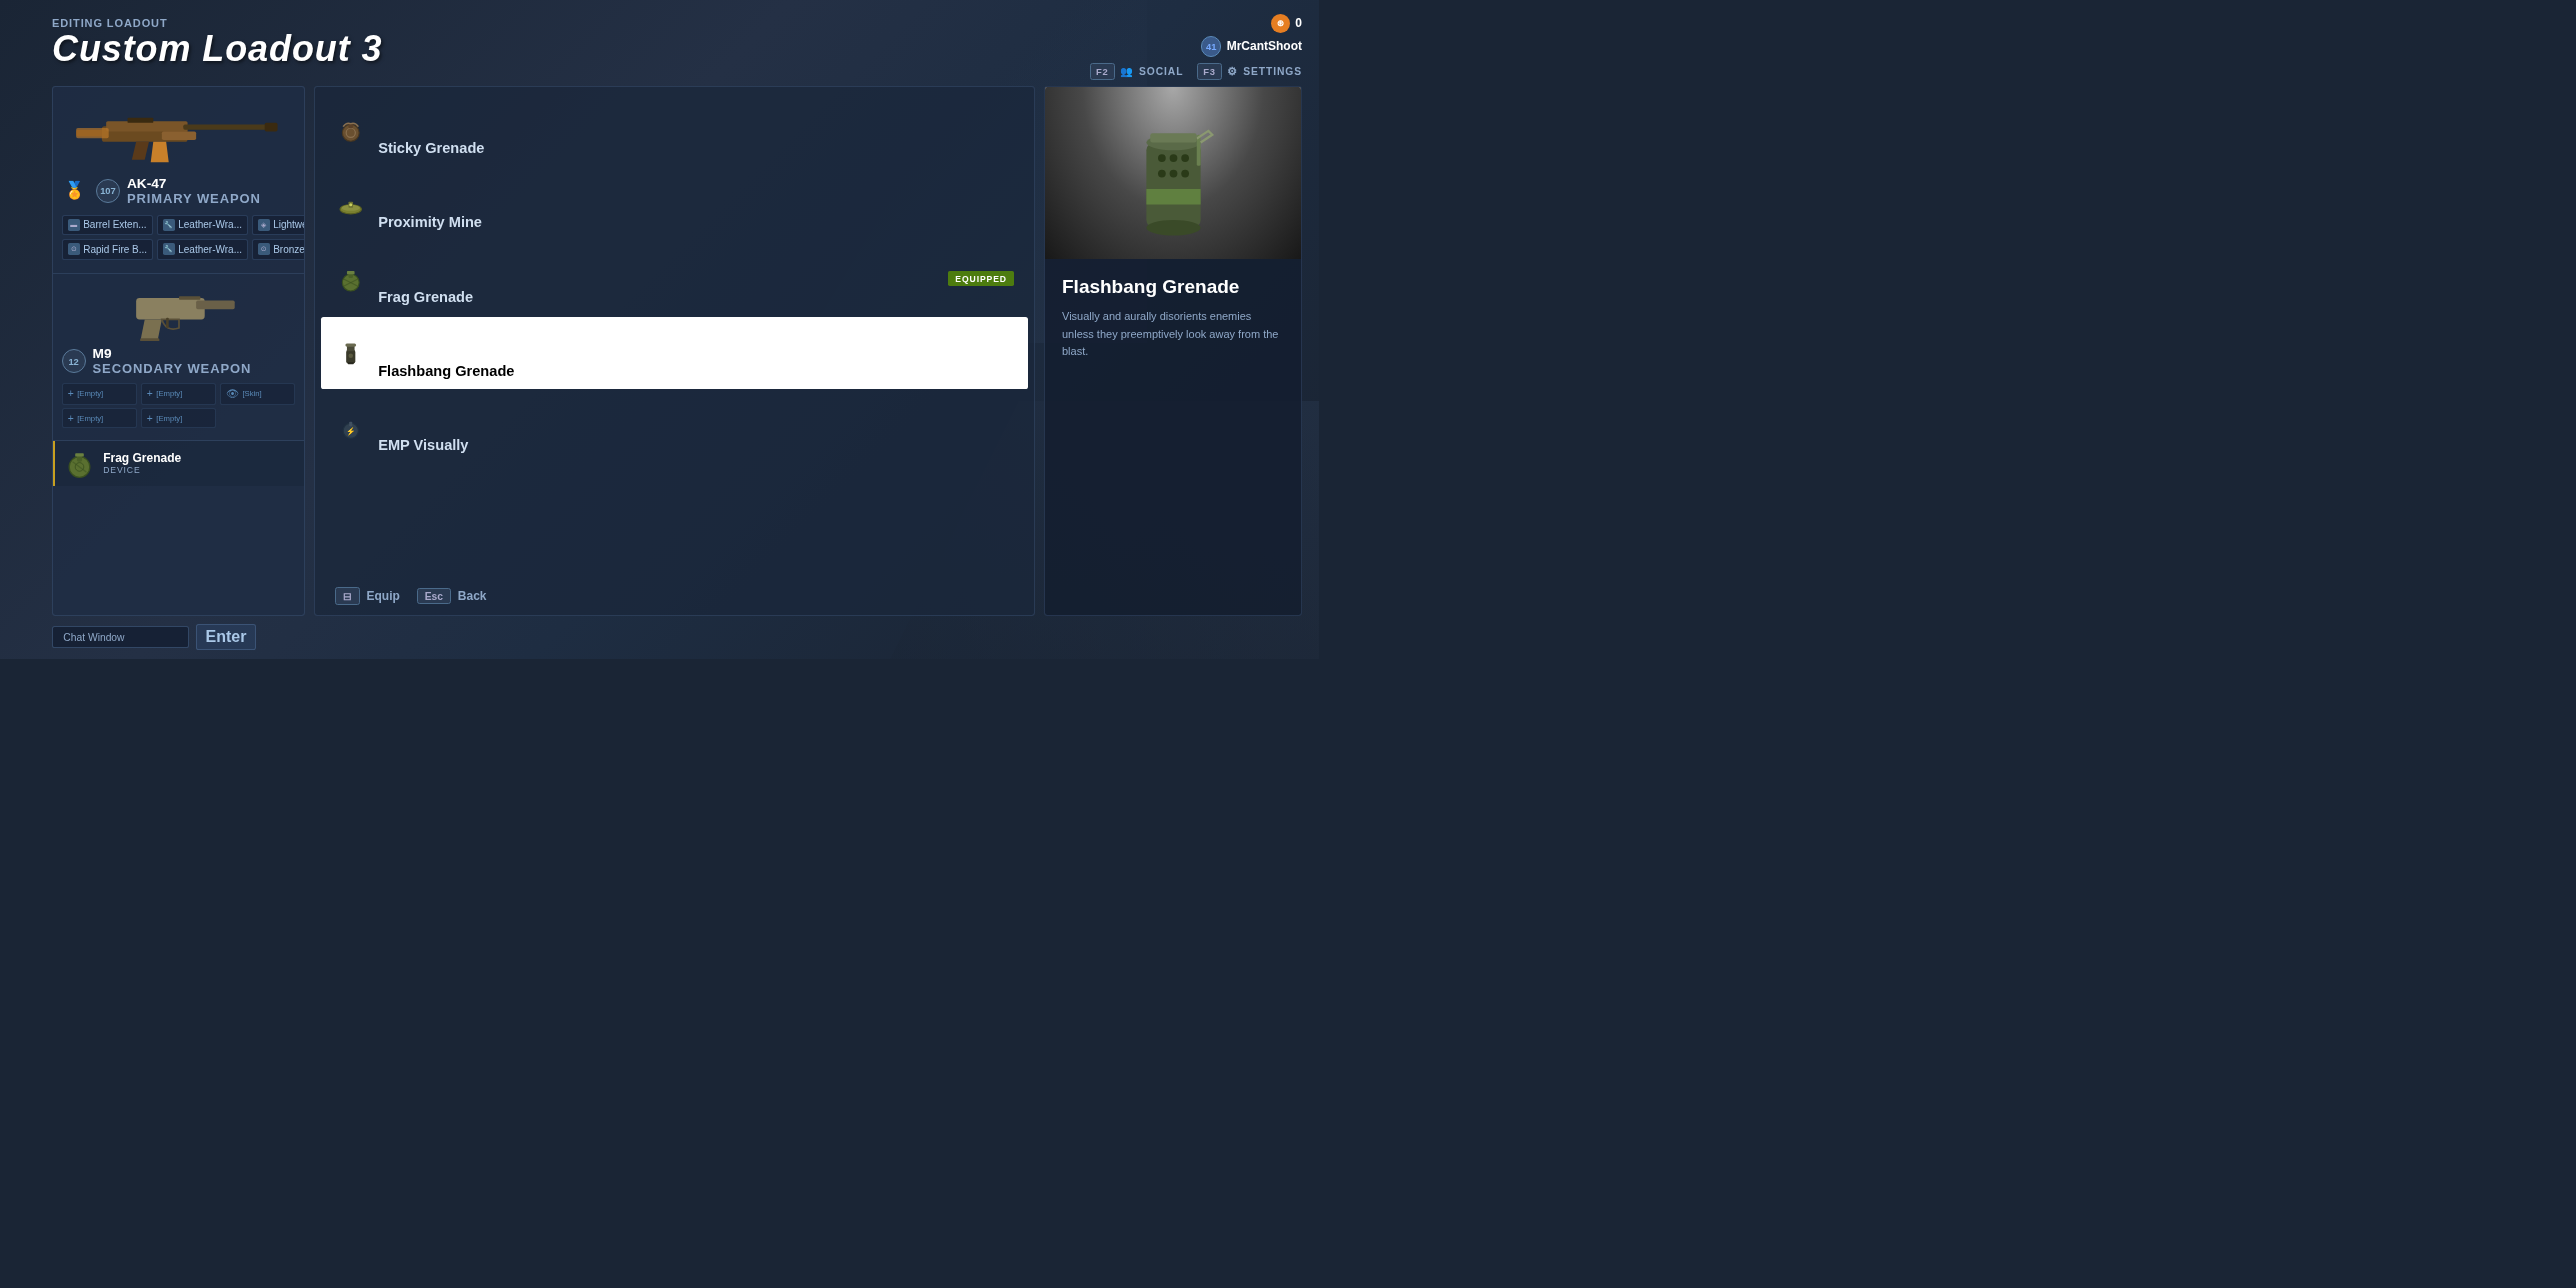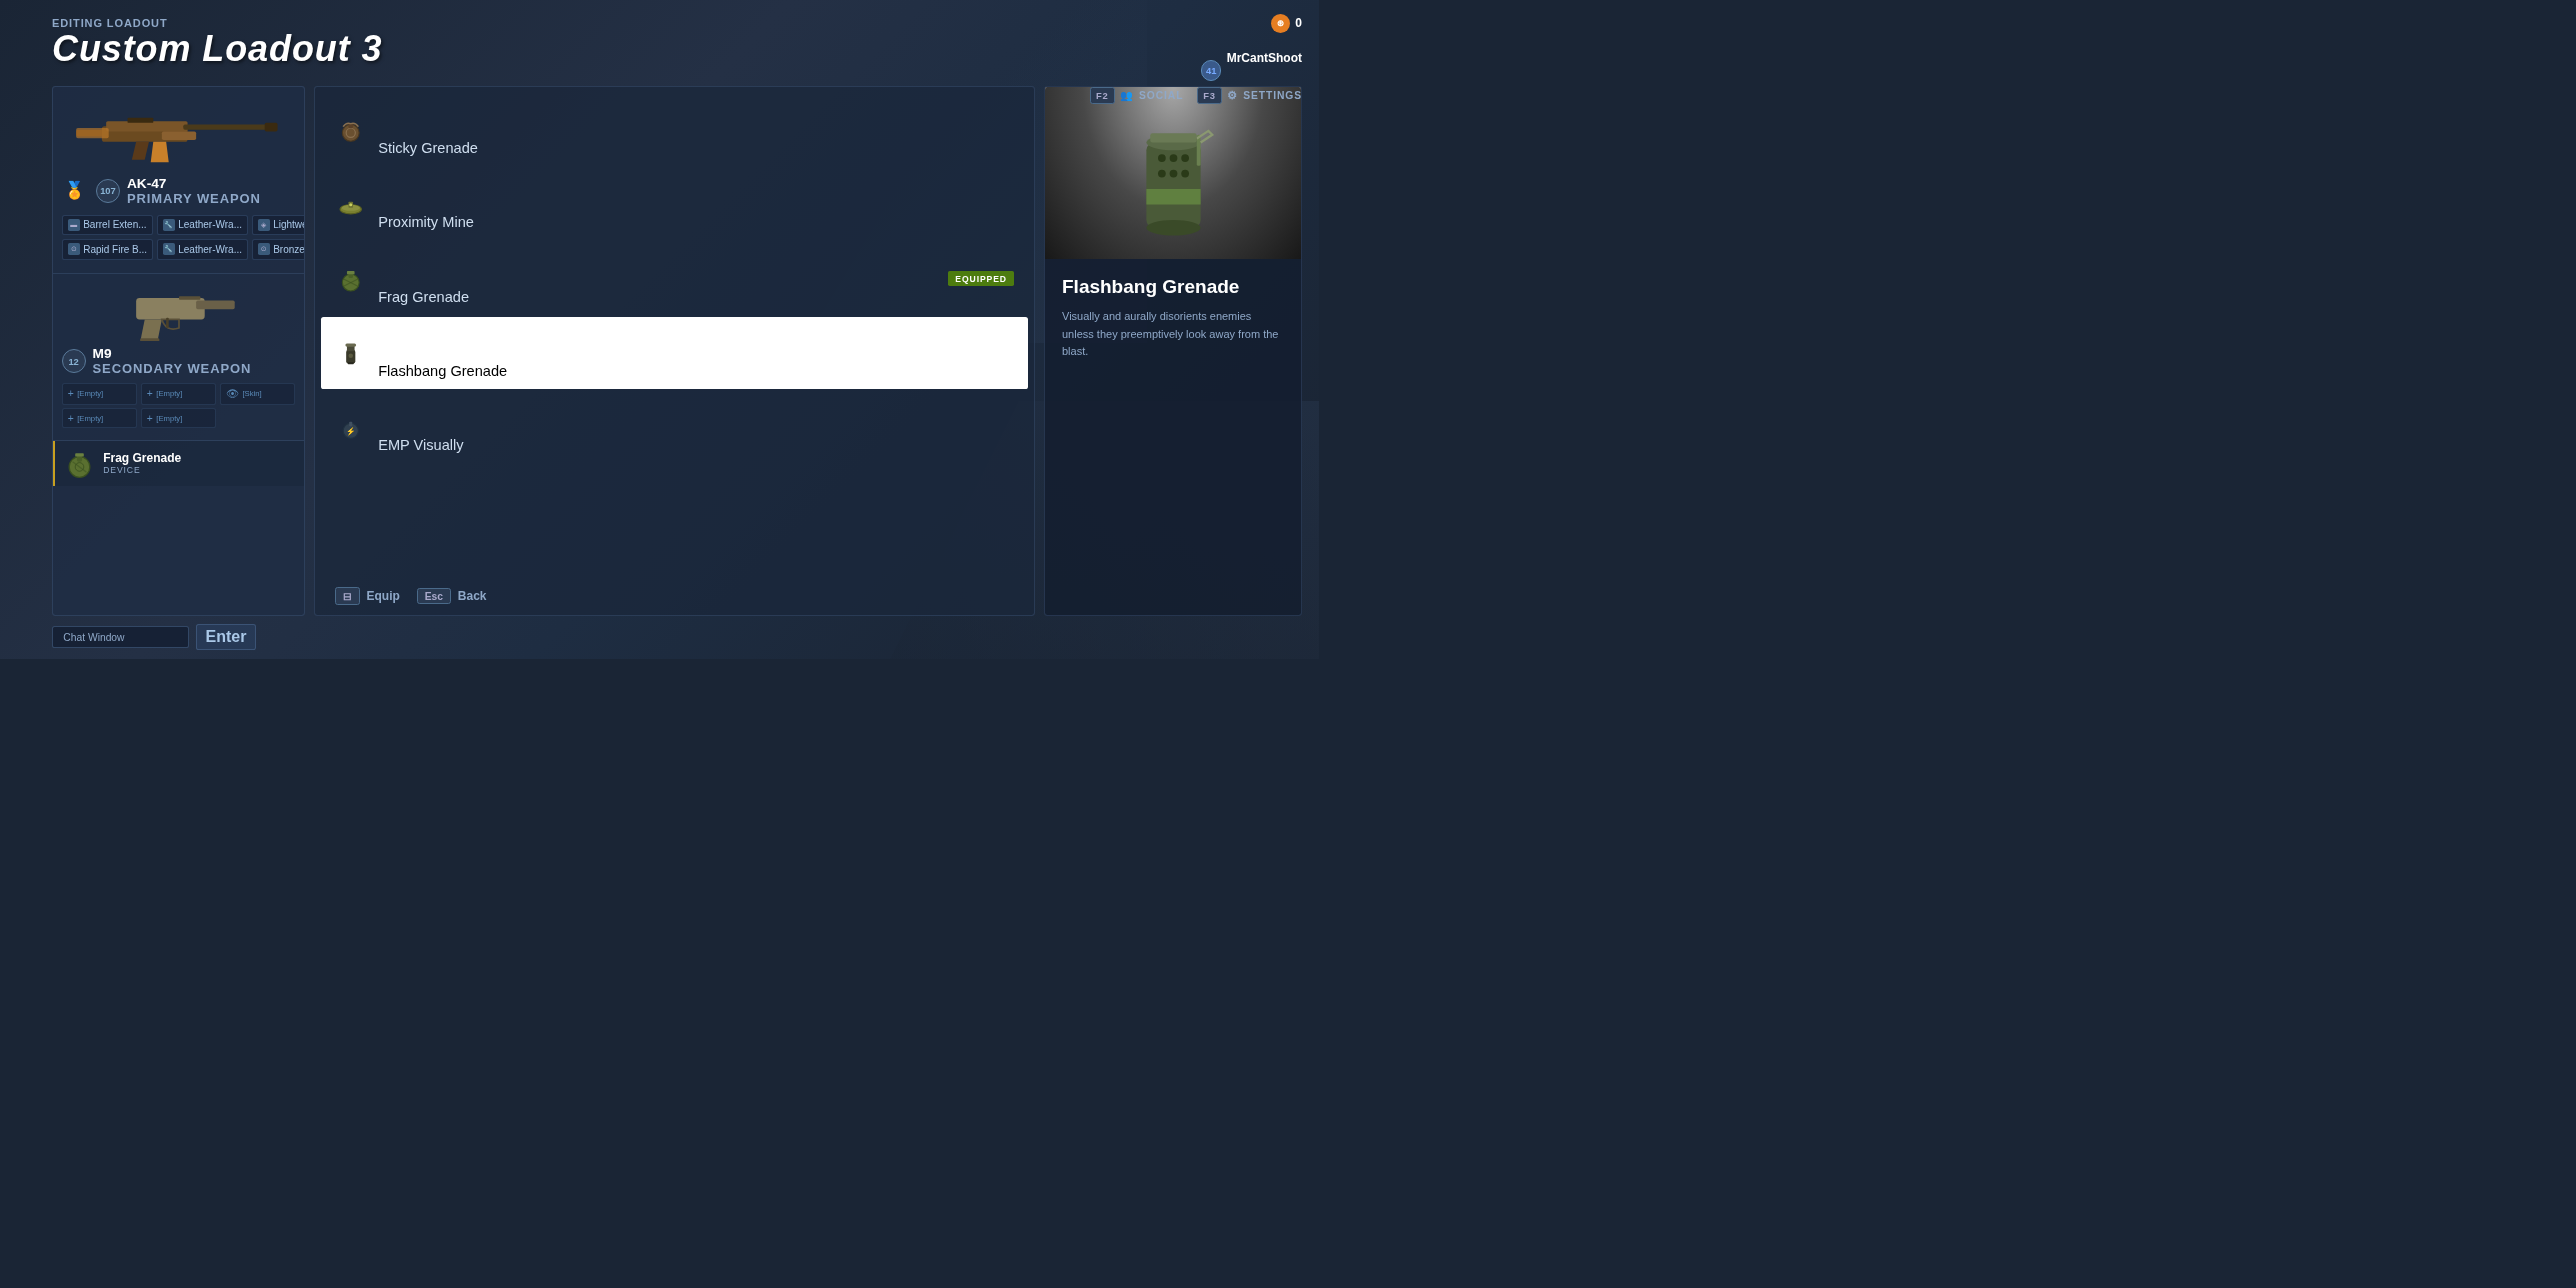--- a/index.html
+++ b/index.html
@@ -108,21 +108,20 @@
 
     .level-badge {
       width: 20.6px; height: 20.6px;
       background: #3a5a8a;
       border-radius: 50%;
       display: flex; align-items: center; justify-content: center;
       font-size: 9.4px;
       color: #7af;
       font-weight: 900;
       border: 1.7px solid #5a8ab8;
-      margin-top: 24px;
     }
 
     .hud-buttons {
       display: flex;
       gap: 13.7px;
       margin-top: 3.4px;
     }
 
     .hud-btn {
       display: flex;
@@ -384,21 +383,21 @@
     }
 
     .grenade-icon-wrapper {
       width: 31px; height: 31px;
       display: flex; align-items: center; justify-content: center;
     }
 
     .grenade-name {
       color: #d0dff0;
       font-size: 14.6px;
-      font-weight: 400;
+      font-weight: 700;
       flex: 1;
       margin-top: 36px;
     }
 
     .equipped-badge {
       background: #4d7c0f;
       color: white;
       font-size: 8.6px;
       font-weight: 800;
       letter-spacing: 0.9px;

